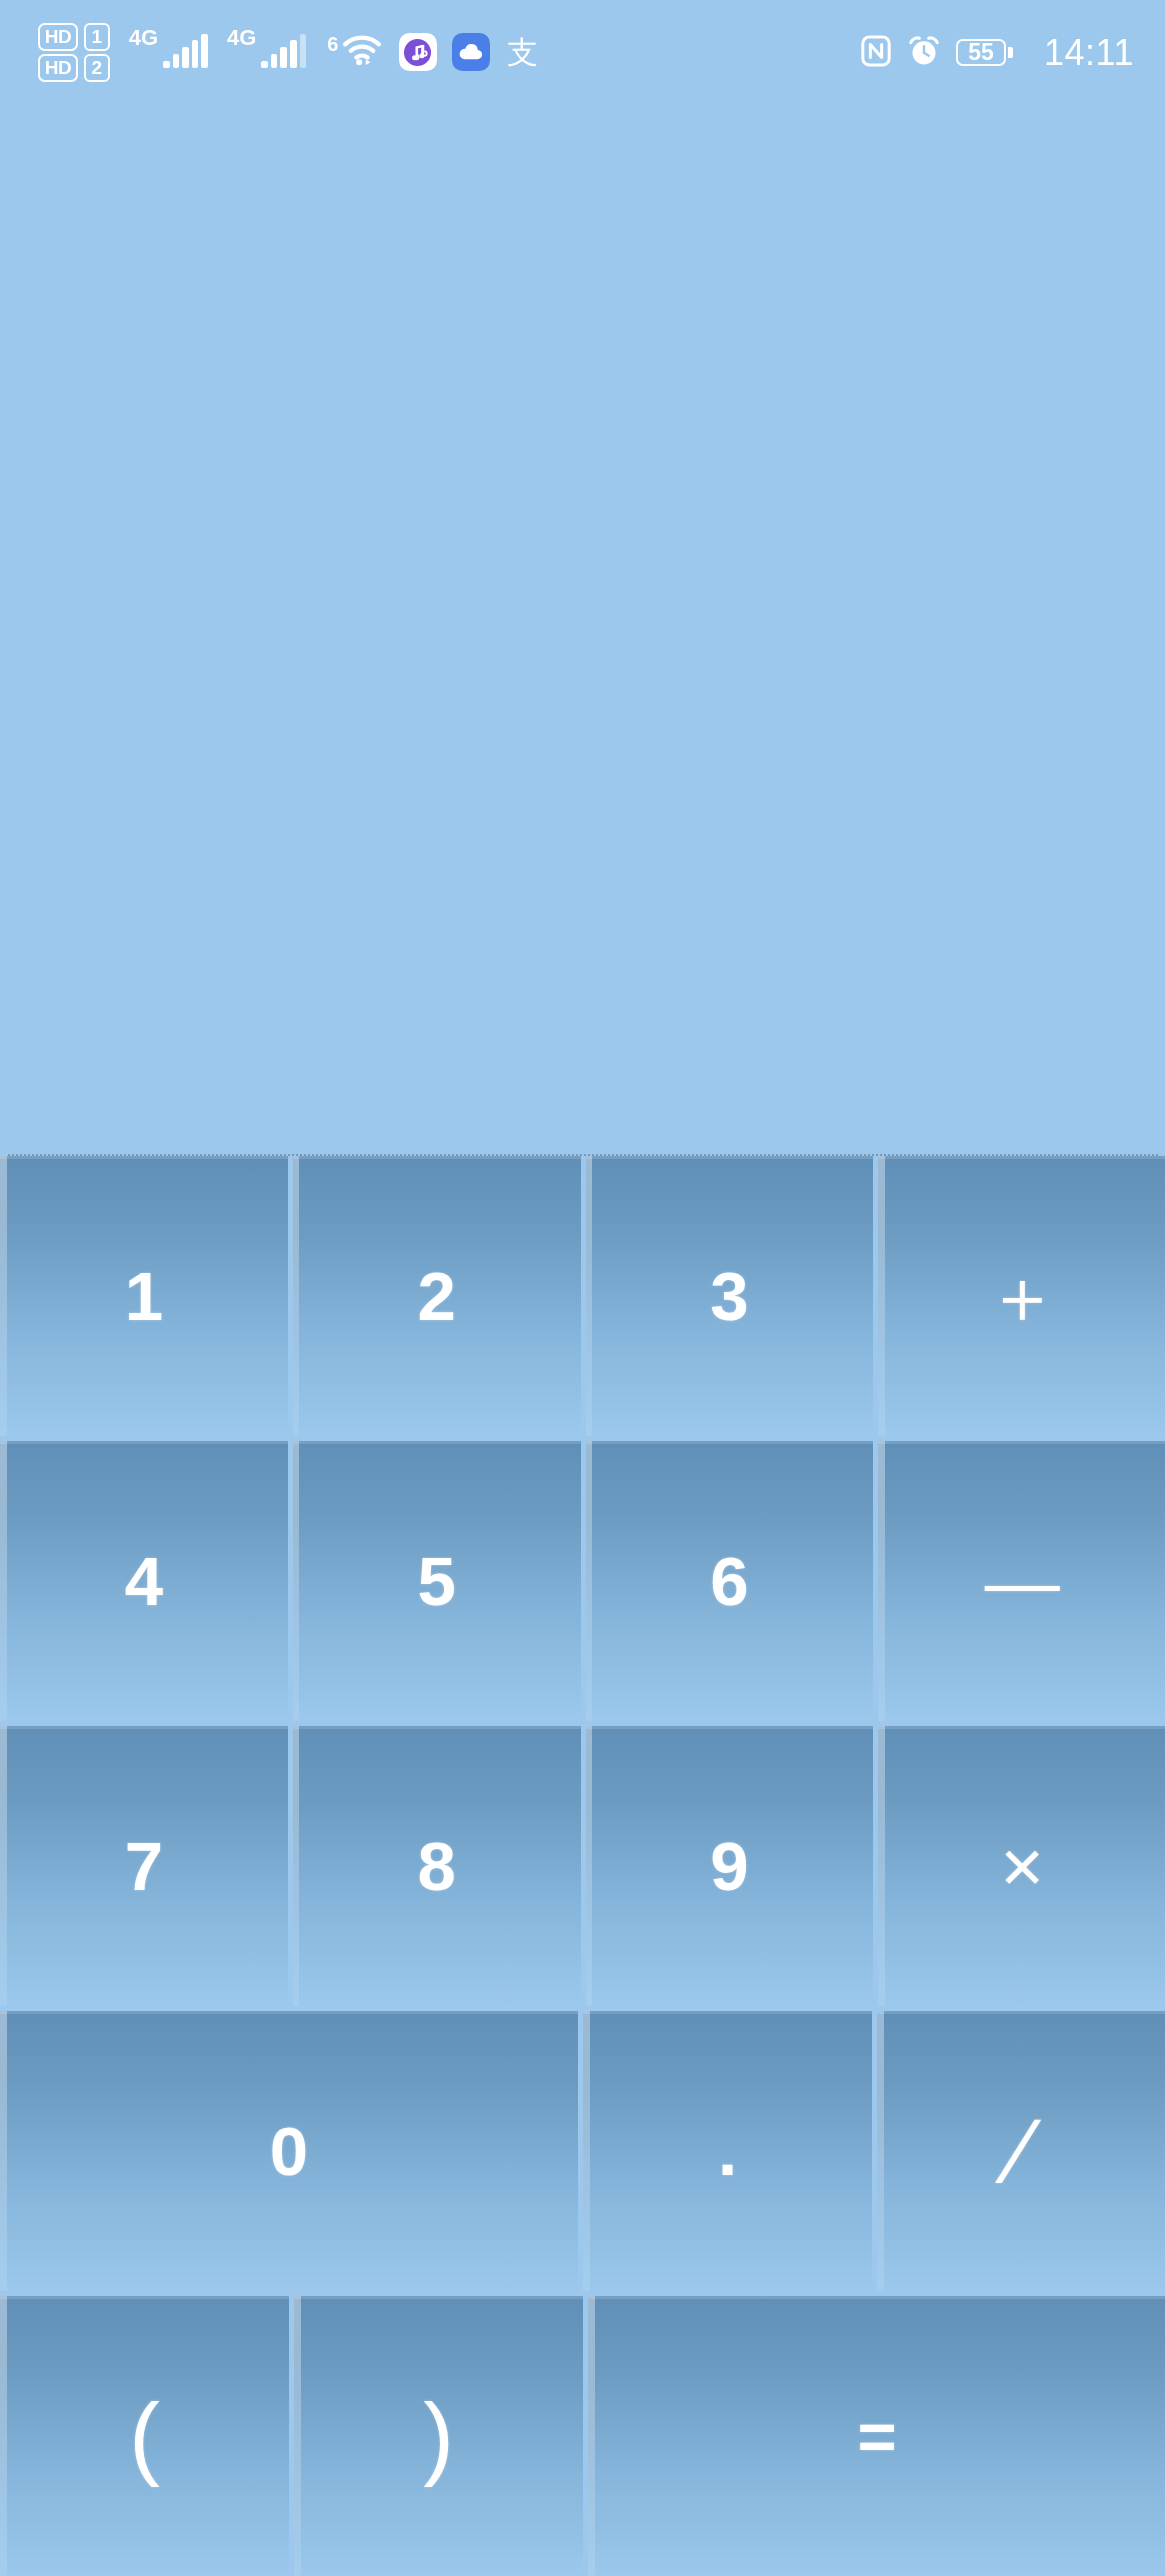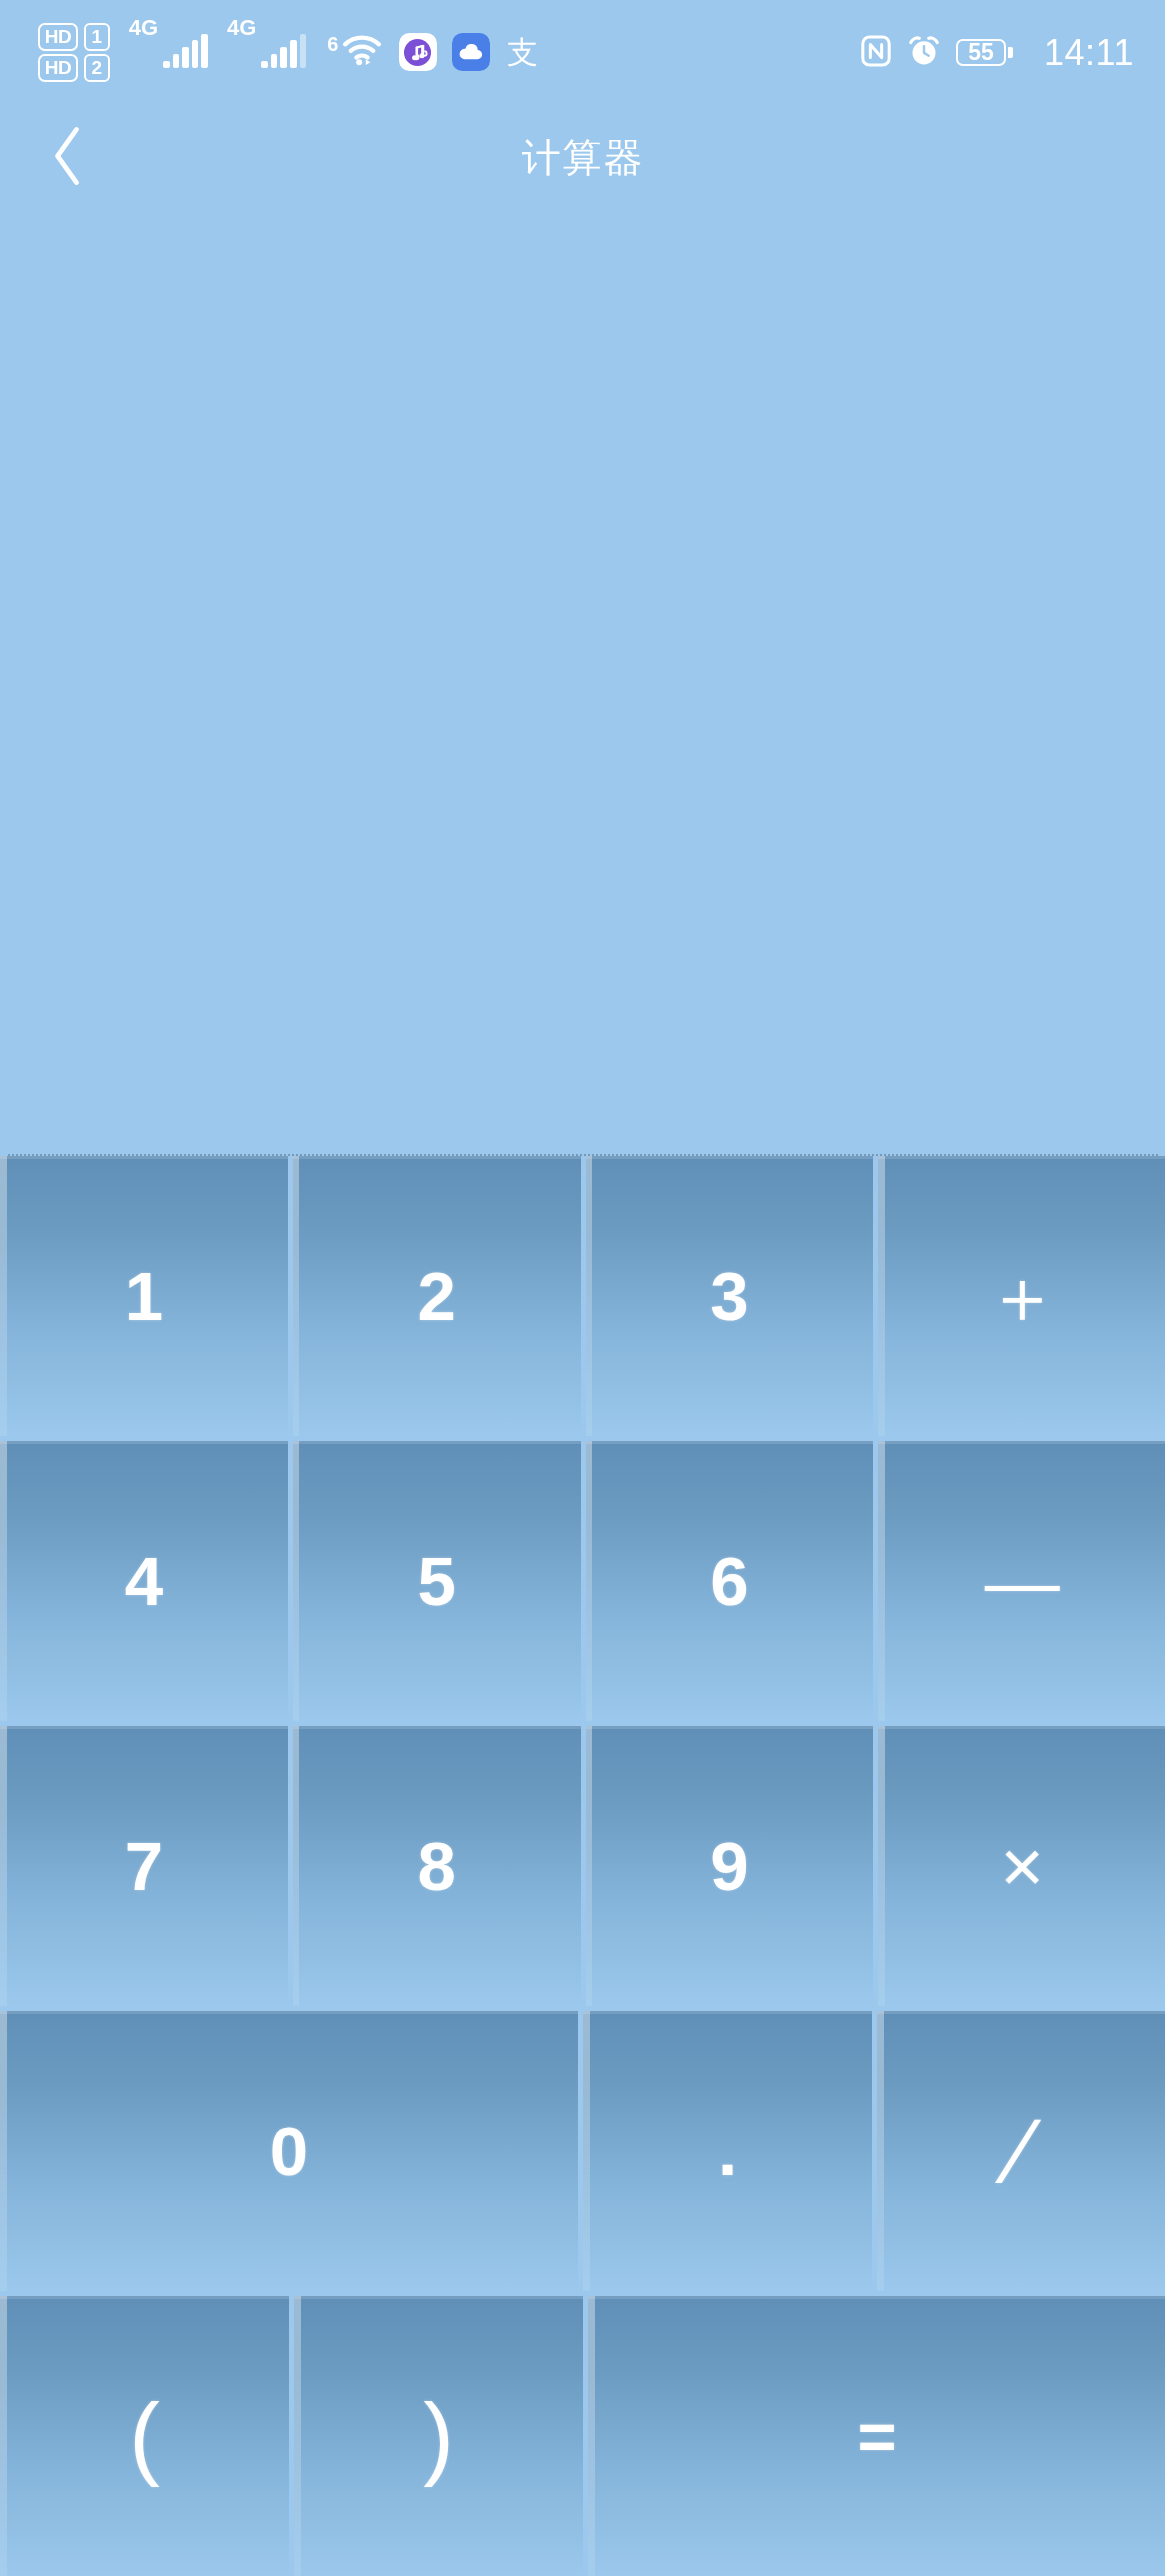--- a/index.html
+++ b/index.html
@@ -38,21 +38,21 @@
     padding:1.9px 4.8px 2.9px 4.8px; color:#fff;
     letter-spacing:-0.5px;
   }
   .sim-badge {
     border:2.9px solid #ffffff; border-radius:5.7px;
     font-size:19px; font-weight:bold; line-height:1;
     padding:1.9px 5.7px 2.9px 5.7px; color:#fff;
   }
 
   
-  .sig-group { display:flex; align-items:flex-start; gap:4.8px; margin-left:7.6px; }
+  .sig-group { display:flex; align-items:flex-end; gap:4.8px; margin-left:7.6px; }
   .sig-label { font-size:22px; font-weight:bold; line-height:1; position:relative; top:-19px; }
   .bars { display:flex; align-items:flex-end; gap:2.9px; height:32px; }
   .bars i { display:block; width:6.7px; background:#fff; border-radius:1.9px; }
   .bars i:nth-child(1){ height:7.6px; }
   .bars i:nth-child(2){ height:14.3px; }
   .bars i:nth-child(3){ height:21px; }
   .bars i:nth-child(4){ height:28px; }
   .bars i:nth-child(5){ height:34px; }
   .bars.dim i:nth-child(5){ opacity:.45; }
 
@@ -260,30 +260,20 @@
         <span class="batt-body">
           <span class="batt-num">55</span>
         </span>
         <span class="batt-cap"></span>
       </span>
 
       <span class="clock">14:11</span>
     </div>
   </div>
 
-  <div class="titlebar">
-    <div class="back-btn">
-      <span>
-        <svg width="38" height="63" viewBox="0 0 40 66">
-          <path d="M29 5 L9 33 L29 61" fill="none" stroke="#ffffff" stroke-width="5" stroke-linecap="round" stroke-linejoin="round"></path>
-        </svg>
-      </span>
-    </div>
-    <div class="title-text">计算器</div>
-  </div>
 
   <div class="display">
     <div class="expr-area"></div>
     <div class="divider"></div>
   </div>
 
   <div class="keypad">
 
 
     <div class="krow">

